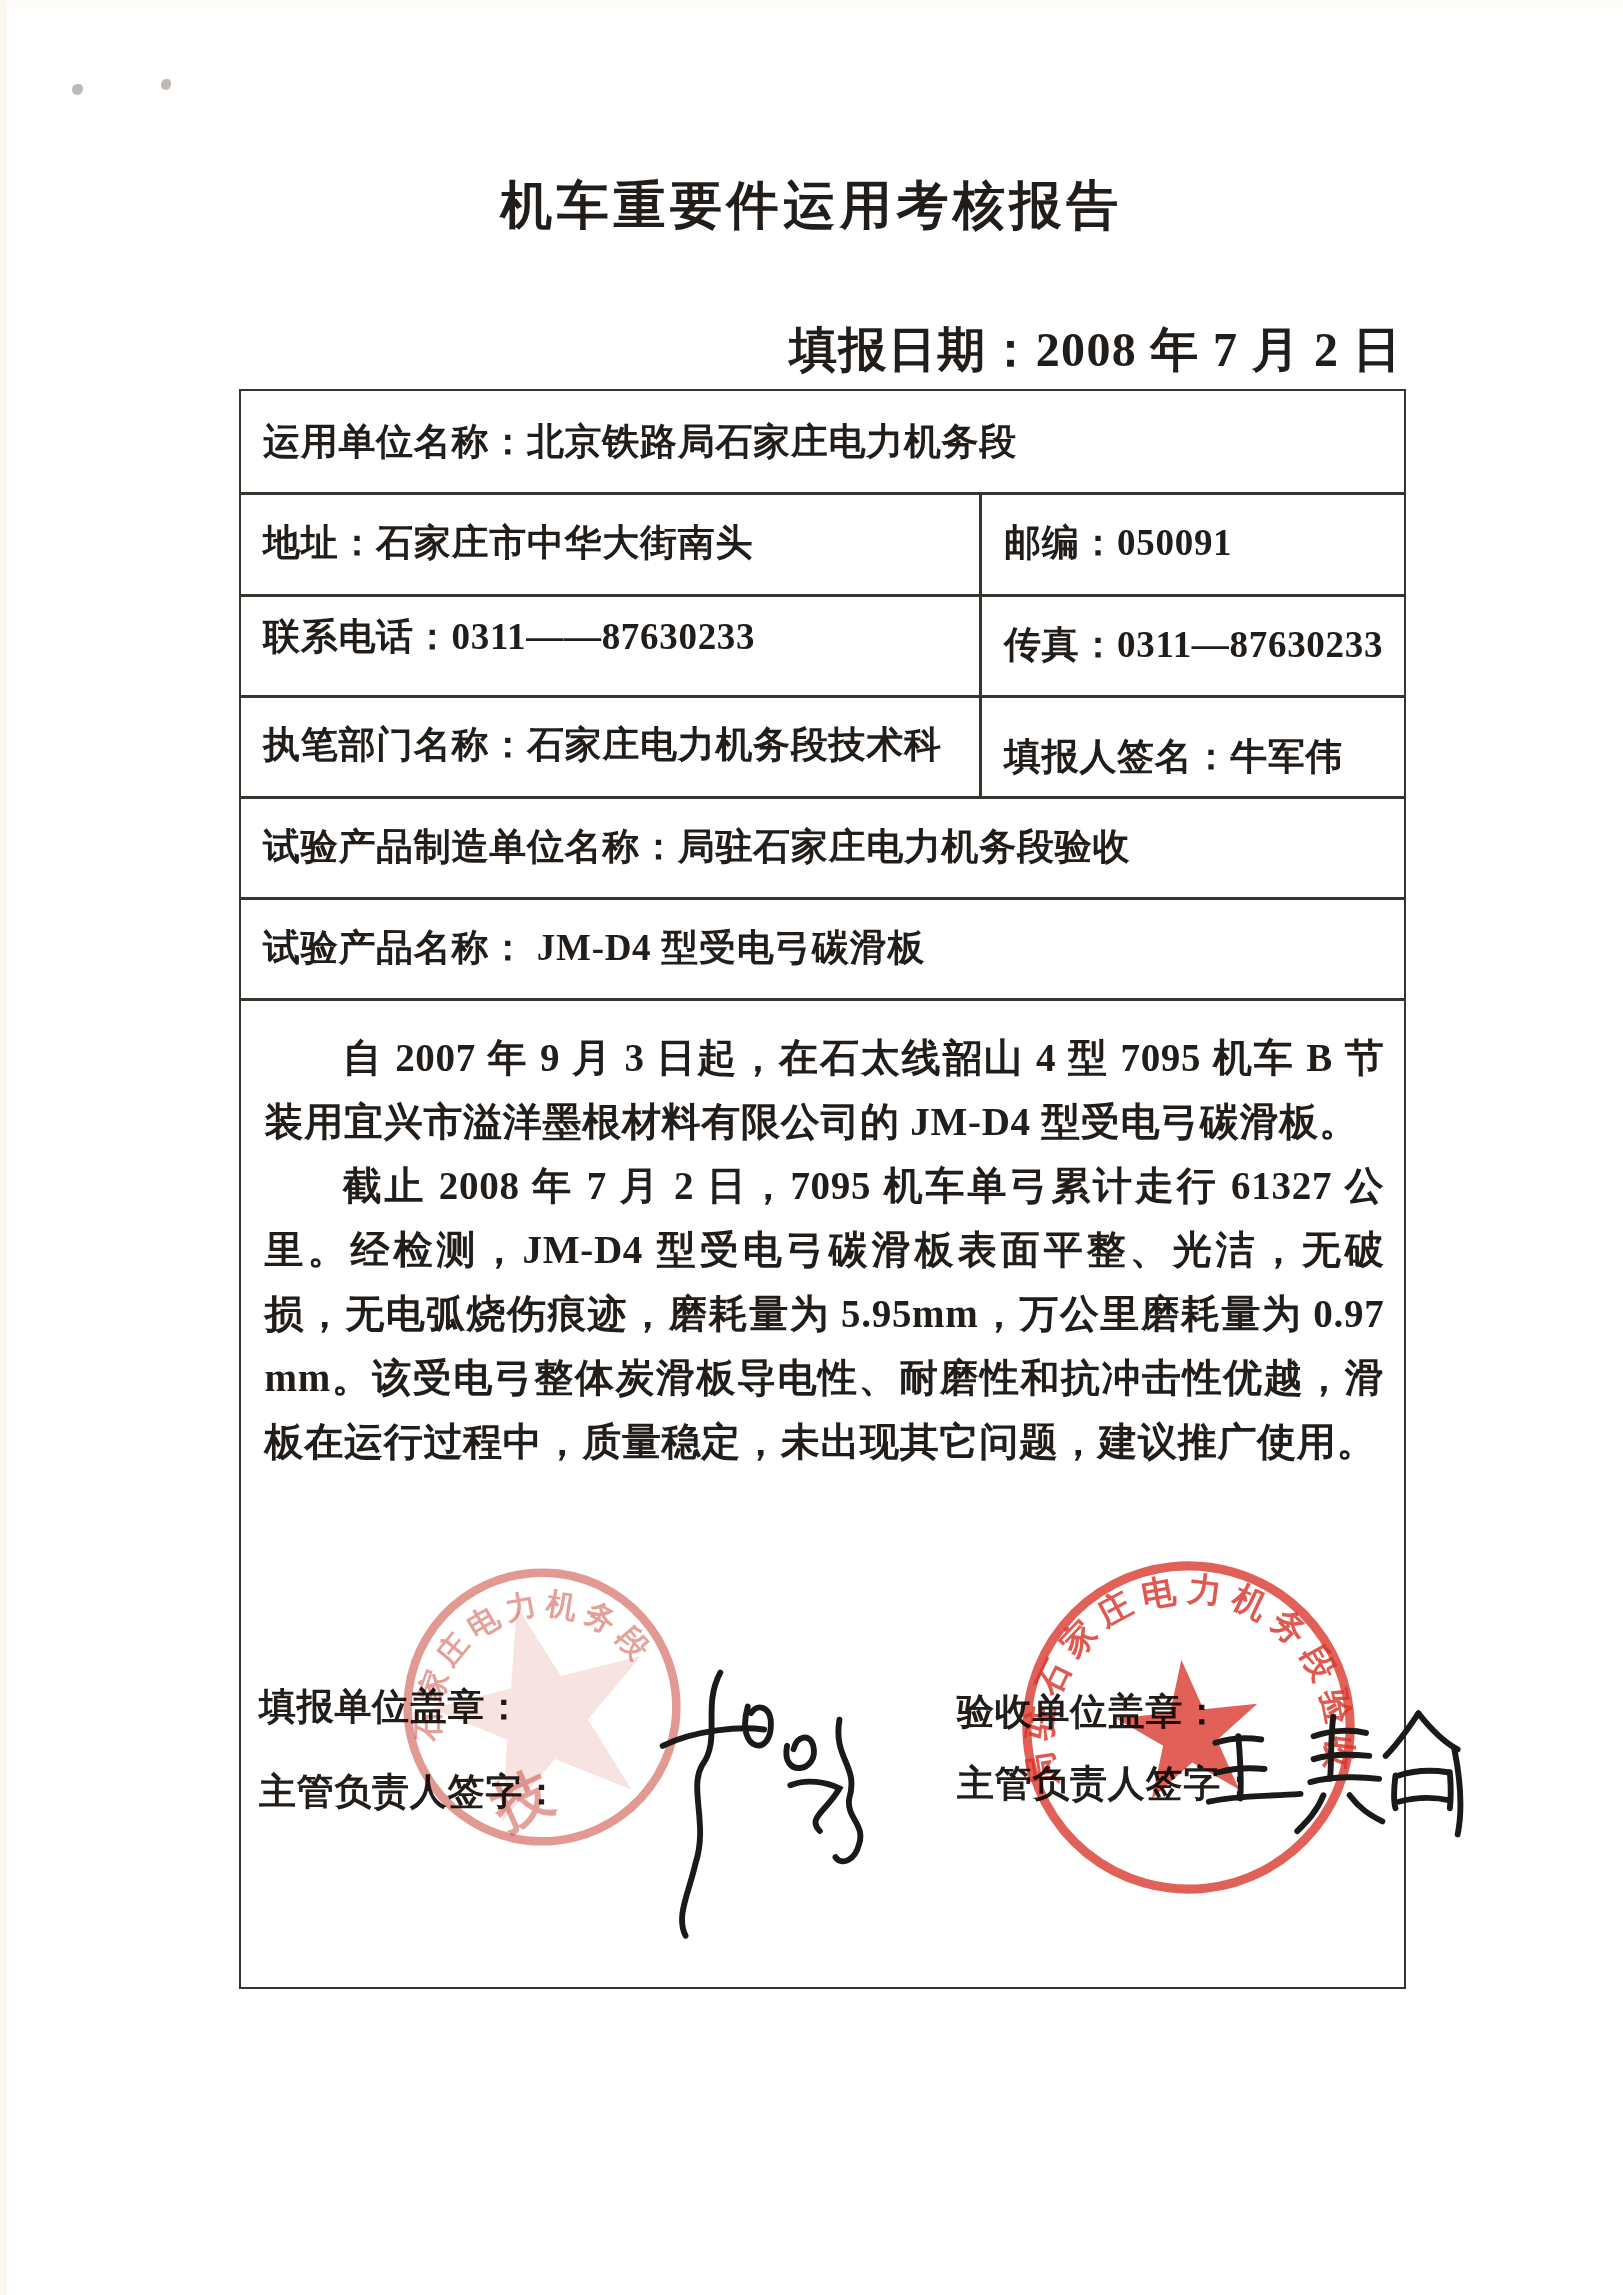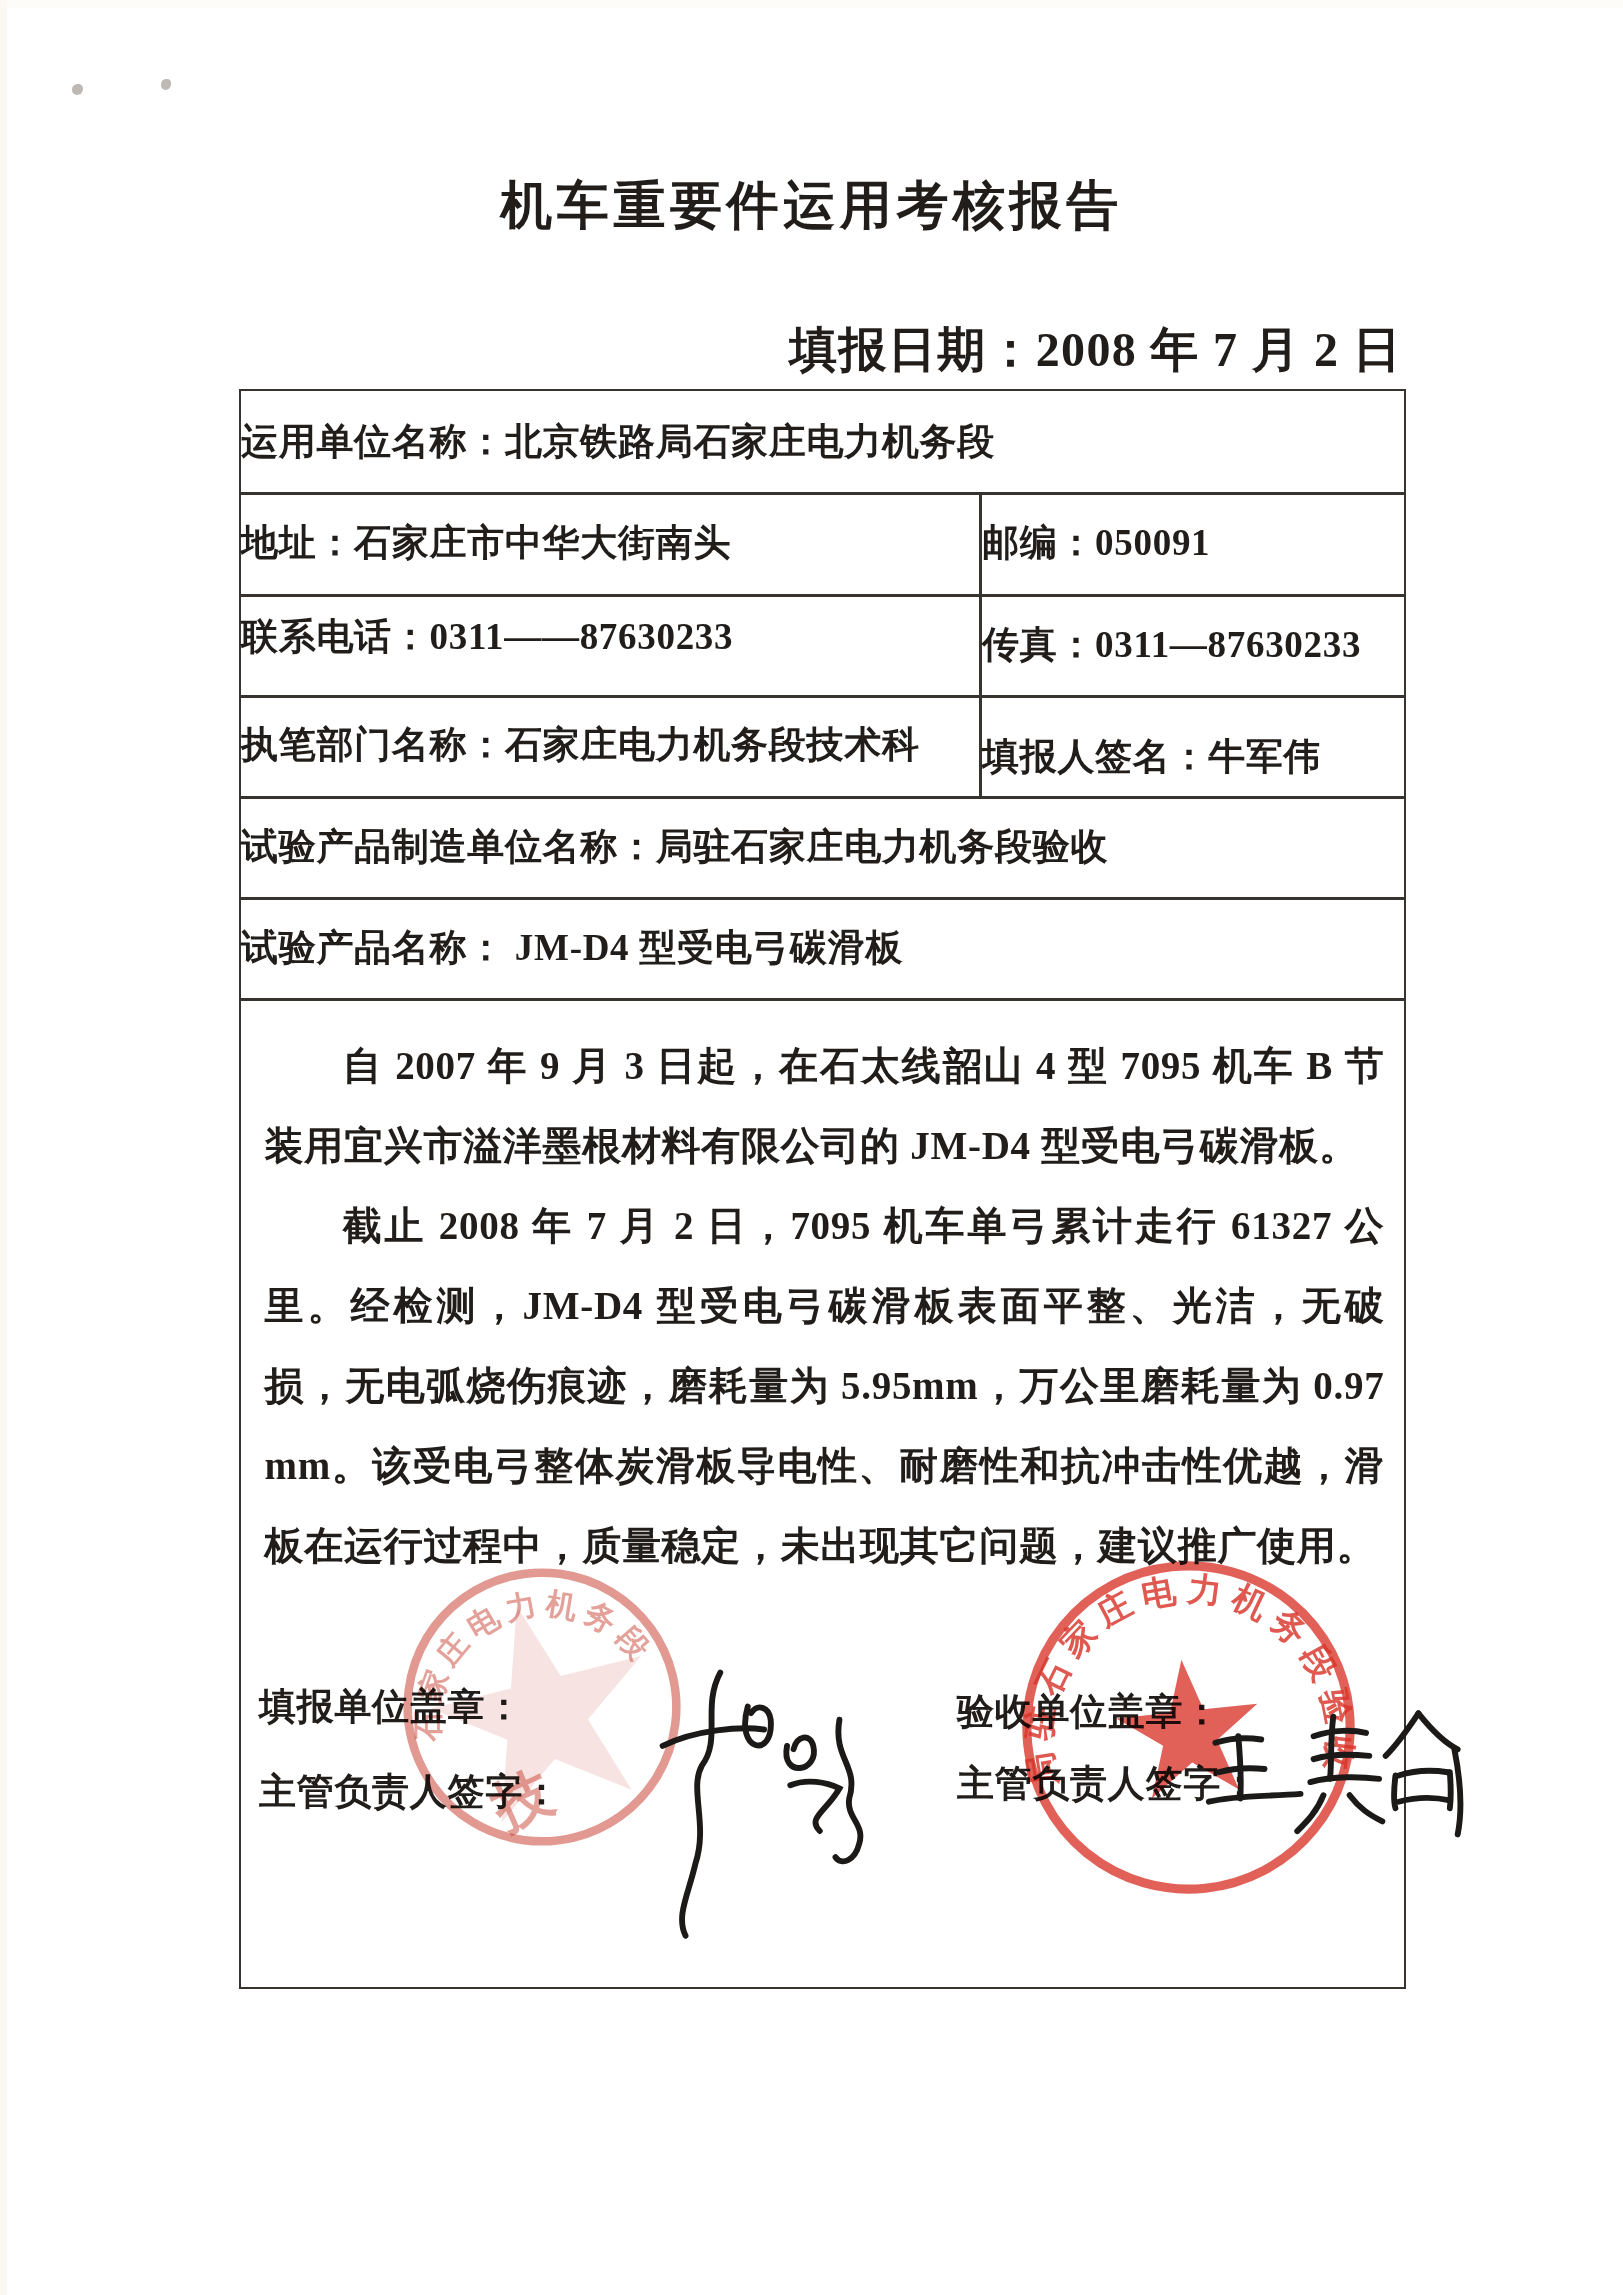--- a/index.html
+++ b/index.html
@@ -31,40 +31,40 @@
   .sheet{
     position:absolute;left:239px;top:389px;width:1167px;height:1600px;
     border:2.6px solid #37332e;box-sizing:border-box;
   }
   .hline{position:absolute;left:0;width:100%;height:2.6px;background:#37332e;}
   .hl1{top:101px}.hl2{top:203px}.hl3{top:304px}.hl4{top:405px}.hl5{top:506px}.hl6{top:607px}
   .vline{position:absolute;left:738px;top:101px;width:2.6px;height:306px;background:#37332e;}
 
   .cell{
     position:absolute;display:flex;align-items:center;
-    box-sizing:border-box;
+    padding-left:22px;box-sizing:border-box;
     font-size:37px;font-weight:700;letter-spacing:0.7px;white-space:nowrap;
   }
   .r1{top:0;height:101px;left:0;width:1167px;}
   .r2a{top:101px;height:101px;left:0;width:804px;}
   .r2b{top:101px;height:101px;left:741px;width:426px;}
   .r3a{top:203px;height:86px;left:0;width:738px;}
   .r3b{top:203px;height:101px;left:741px;width:426px;}
   .r4a{top:304px;height:100px;left:0;width:738px;}
   .r4b{top:316px;height:100px;left:741px;width:426px;}
   .r5{top:405px;height:101px;left:0;width:1167px;}
   .r6{top:506px;height:101px;left:0;width:1167px;}
 
   .bodytext{
     position:absolute;left:0;top:607px;width:1167px;box-sizing:border-box;
     padding:27.5px 23.6px 0 23.6px;
   }
   .bodytext p{
     margin:0;text-indent:2em;text-align:justify;
-    font-size:39px;line-height:80px;font-weight:700;letter-spacing:0.7px;
+    font-size:39px;line-height:64px;font-weight:700;letter-spacing:0.7px;
   }
 
   .flabel{
     position:absolute;font-size:37px;font-weight:700;letter-spacing:0.7px;white-space:nowrap;
   }
   .fl-report-stamp{left:259px;top:1682px;}
   .fl-report-sign{left:259px;top:1767px;}
   .fl-accept-stamp{left:957px;top:1687px;}
   .fl-accept-sign{left:957px;top:1759px;}
 

